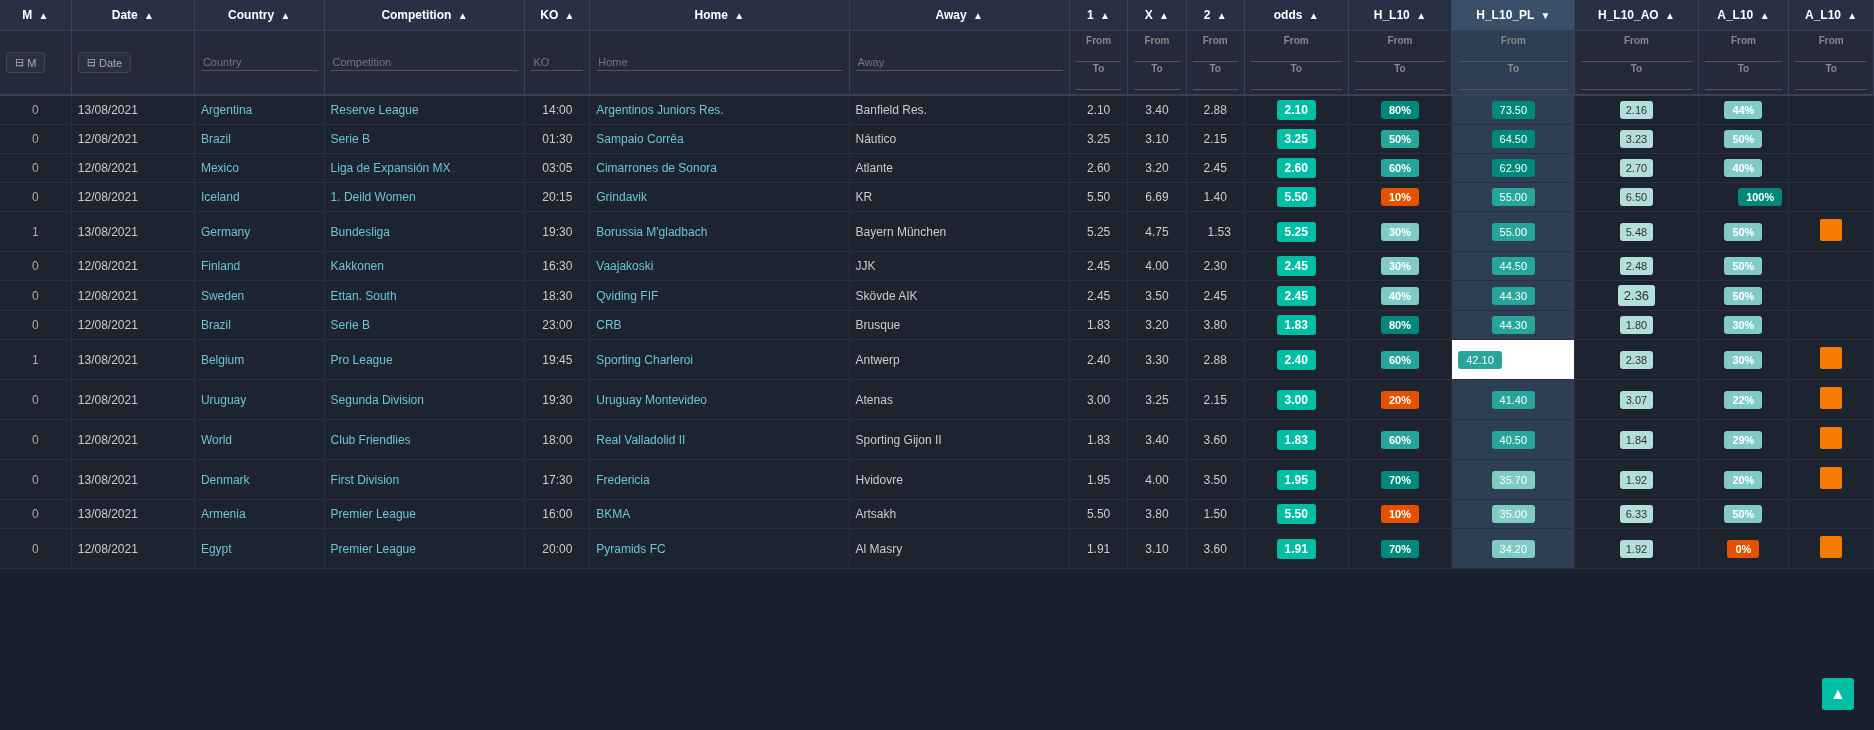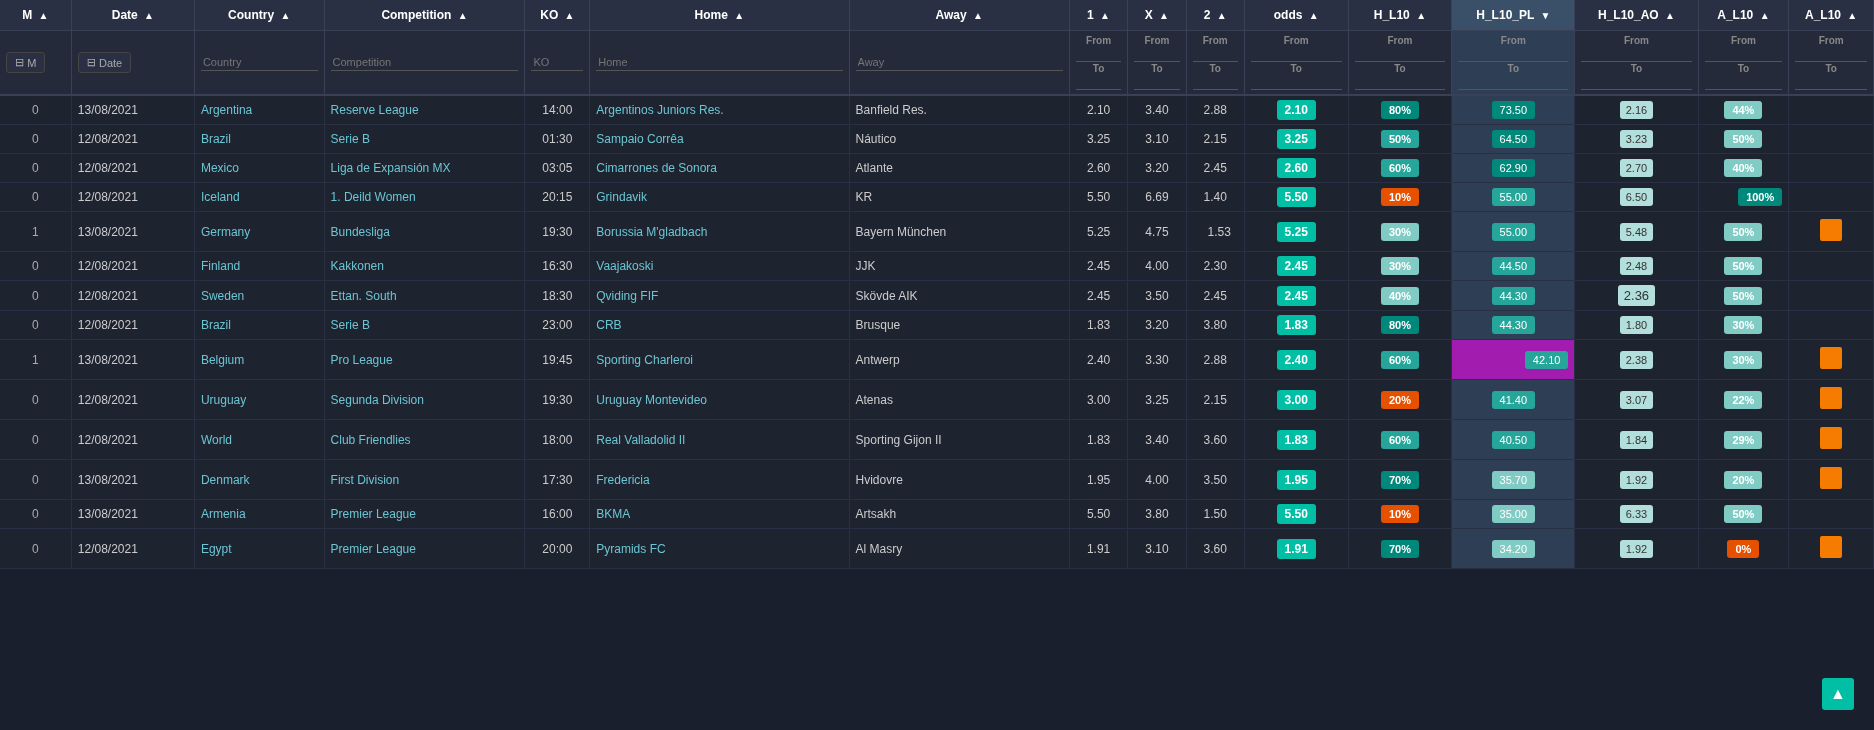--- a/index.html
+++ b/index.html
@@ -534,21 +534,21 @@
     <td class="col-away" style="color:#ccc;">Antwerp</td>
     <td class="col-1" style="color:#ccc;text-align:center;">2.40</td>
     <td class="col-x" style="color:#ccc;text-align:center;">3.30</td>
     <td class="col-2" style="color:#ccc;text-align:center;">2.88</td>
     <td class="col-odds" style="text-align:center;">
       <span style="background:#00bfa5;color:#fff;padding:3px 8px;border-radius:3px;font-weight:bold;font-size:12px;">2.40</span>
     </td>
     <td class="col-hl10" style="text-align:center;">
       <span style="background:#26a69a;color:#fff;;padding:3px 8px;border-radius:3px;font-weight:bold;font-size:11px;">60%</span>
     </td>
-    <td class="col-hl10pl" style="text-align:right;background:#a21caf;">
+    <td class="col-hl10pl" style="text-align:left;background:#ffffff;">
       <span style="background:#26a69a;color:#fff;padding:3px 8px;border-radius:3px;font-size:11px;">42.10</span>
     </td>
     <td class="col-hl10ao" style="text-align:center;">
       <span style="background:#b2dfdb;color:#333;padding:3px 6px;border-radius:3px;font-size:11px;">2.38</span>
     </td>
     <td class="col-al10" style="text-align:center;">
       <span style="background:#80cbc4;color:#fff;;padding:3px 8px;border-radius:3px;font-weight:bold;font-size:11px;">30%</span>
     </td>
     <td class="col-al10last" style="text-align:center;"><span style="display:inline-block;width:22px;height:22px;background:#f57c00;border-radius:2px;"></span></td>
   </tr>

